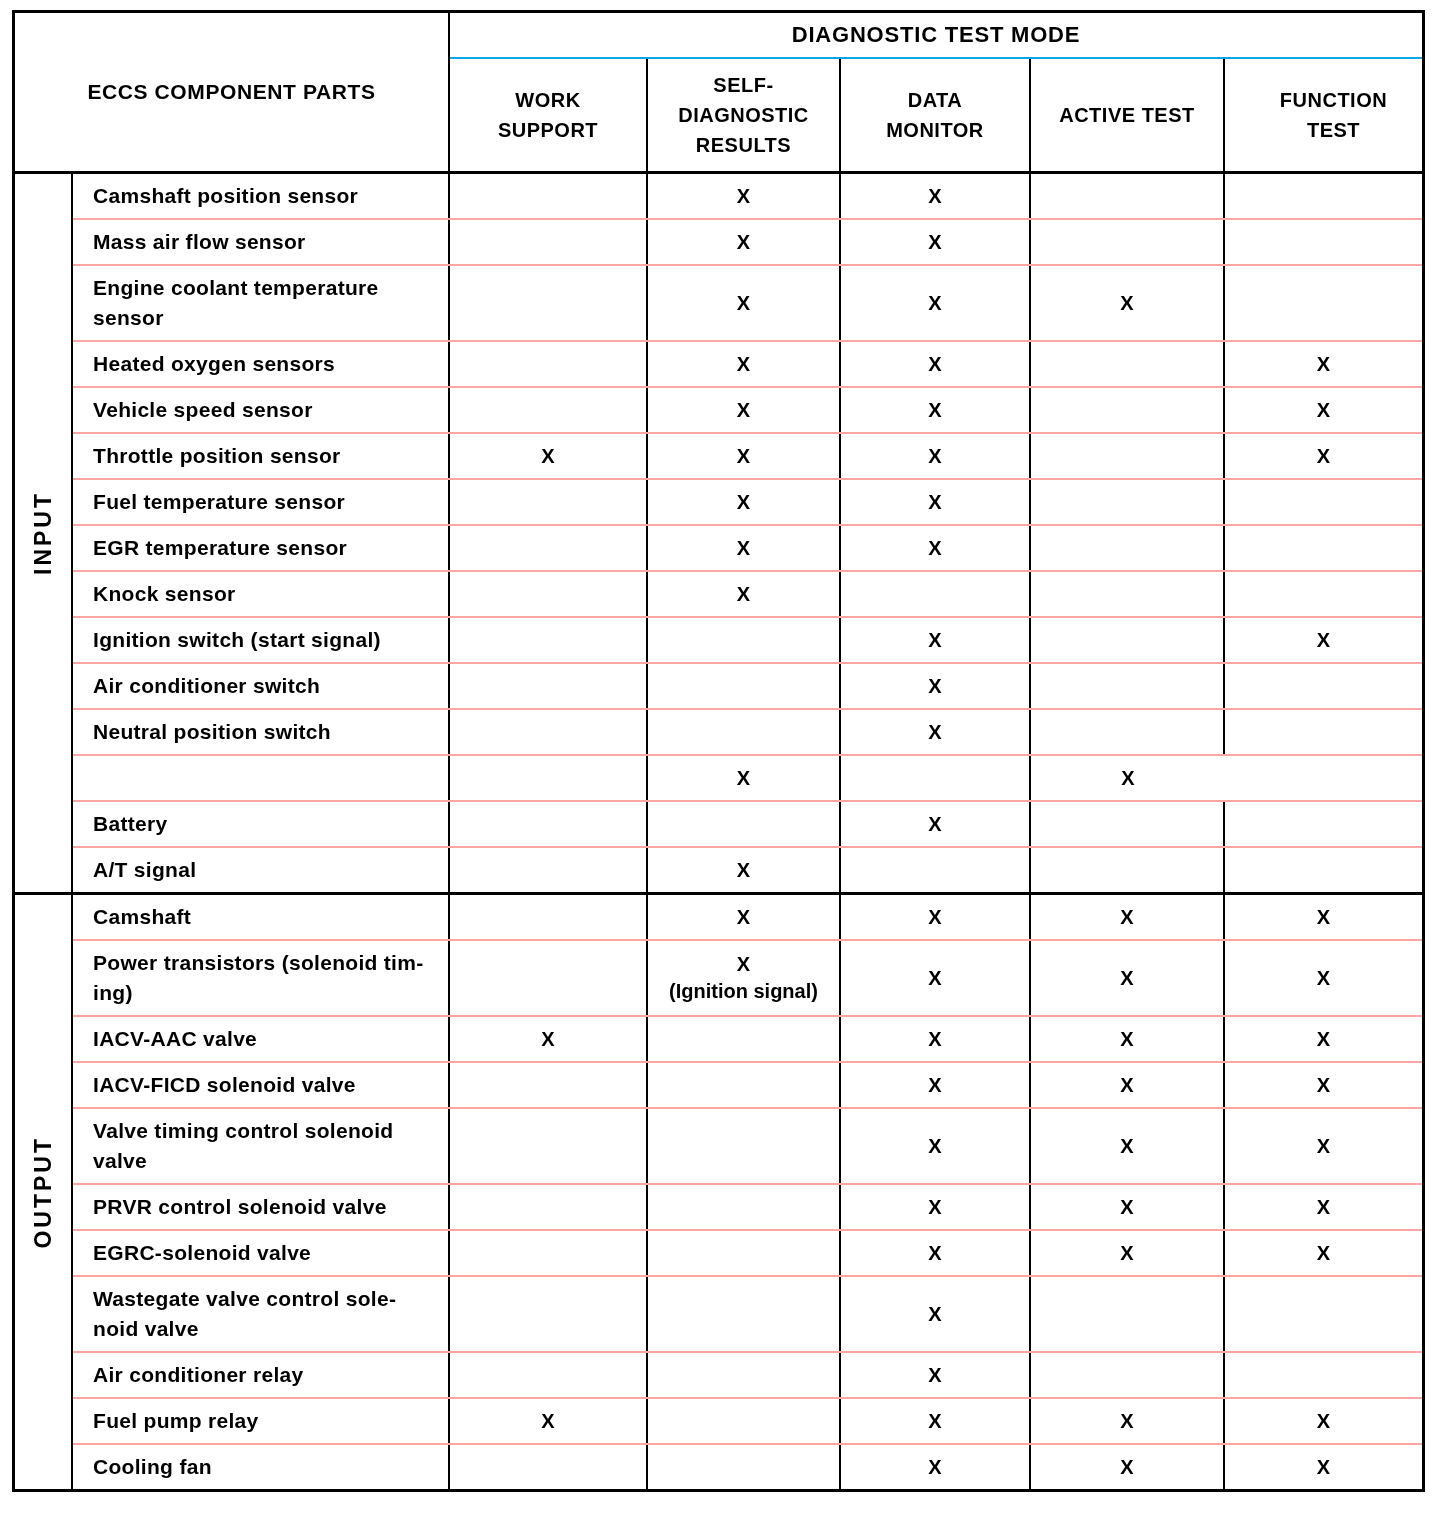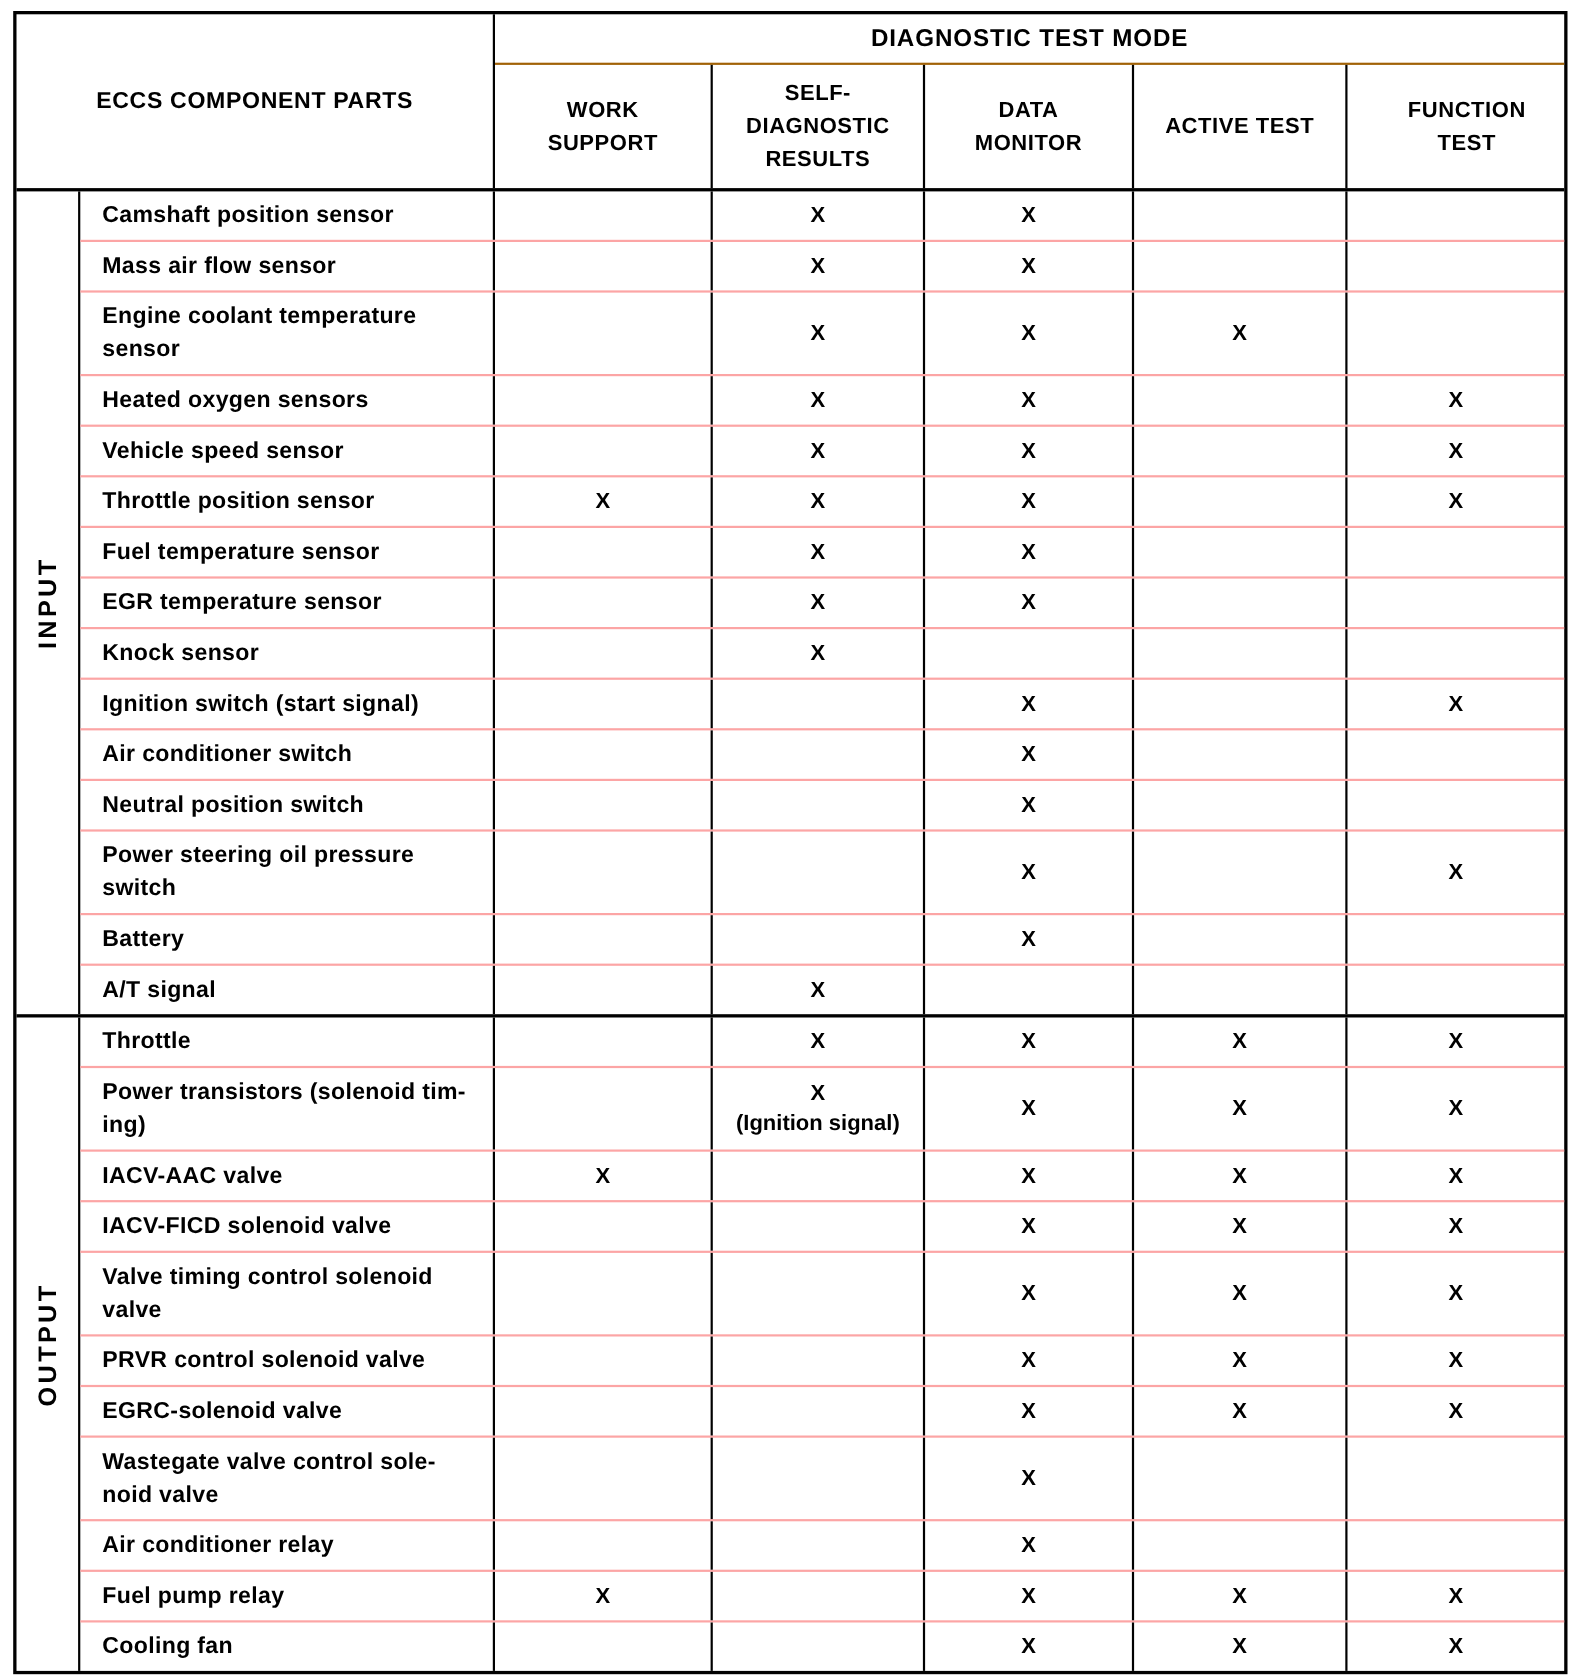--- a/index.html
+++ b/index.html
@@ -36,21 +36,21 @@
     display: flex;
     align-items: center;
     justify-content: center;
     font-weight: 700;
     font-size: 21px;
     letter-spacing: 0.6px;
   }
   .group-head {
     grid-column: 2 / span 5;
     grid-row: 1;
-    border-bottom: 2px solid #a16207;
+    border-bottom: 2px solid #0ea5e9;
     display: flex;
     align-items: center;
     justify-content: center;
     font-weight: 700;
     font-size: 22px;
     letter-spacing: 0.8px;
   }
   .mode {
     grid-row: 2;
     border-right: 2px solid #000;
@@ -236,22 +236,20 @@
   </div>
           <div class="row">
     <div class="cell label-cell">Neutral position switch</div>
     <div class="cell mark-cell"></div>
     <div class="cell mark-cell"></div>
     <div class="cell mark-cell">X</div>
     <div class="cell mark-cell"></div>
     <div class="cell mark-cell"></div>
   </div>
           <div class="row">
-    <div class="cell label-cell">Power steering oil pressure
-switch</div>
     <div class="cell mark-cell"></div>
     <div class="cell mark-cell"></div>
     <div class="cell mark-cell">X</div>
     <div class="cell mark-cell"></div>
     <div class="cell mark-cell">X</div>
   </div>
           <div class="row">
     <div class="cell label-cell">Battery</div>
     <div class="cell mark-cell"></div>
     <div class="cell mark-cell"></div>
@@ -269,21 +267,21 @@
   </div>
         </div>
     </div>
 
     <div class="section">
       <div class="vlabel">
         <span class="vlabel-text">OUTPUT</span>
       </div>
       <div class="rows">
           <div class="row">
-    <div class="cell label-cell">Throttle</div>
+    <div class="cell label-cell">Camshaft</div>
     <div class="cell mark-cell"></div>
     <div class="cell mark-cell">X</div>
     <div class="cell mark-cell">X</div>
     <div class="cell mark-cell">X</div>
     <div class="cell mark-cell">X</div>
   </div>
           <div class="row">
     <div class="cell label-cell">Power transistors (solenoid tim-
 ing)</div>
     <div class="cell mark-cell"></div>

